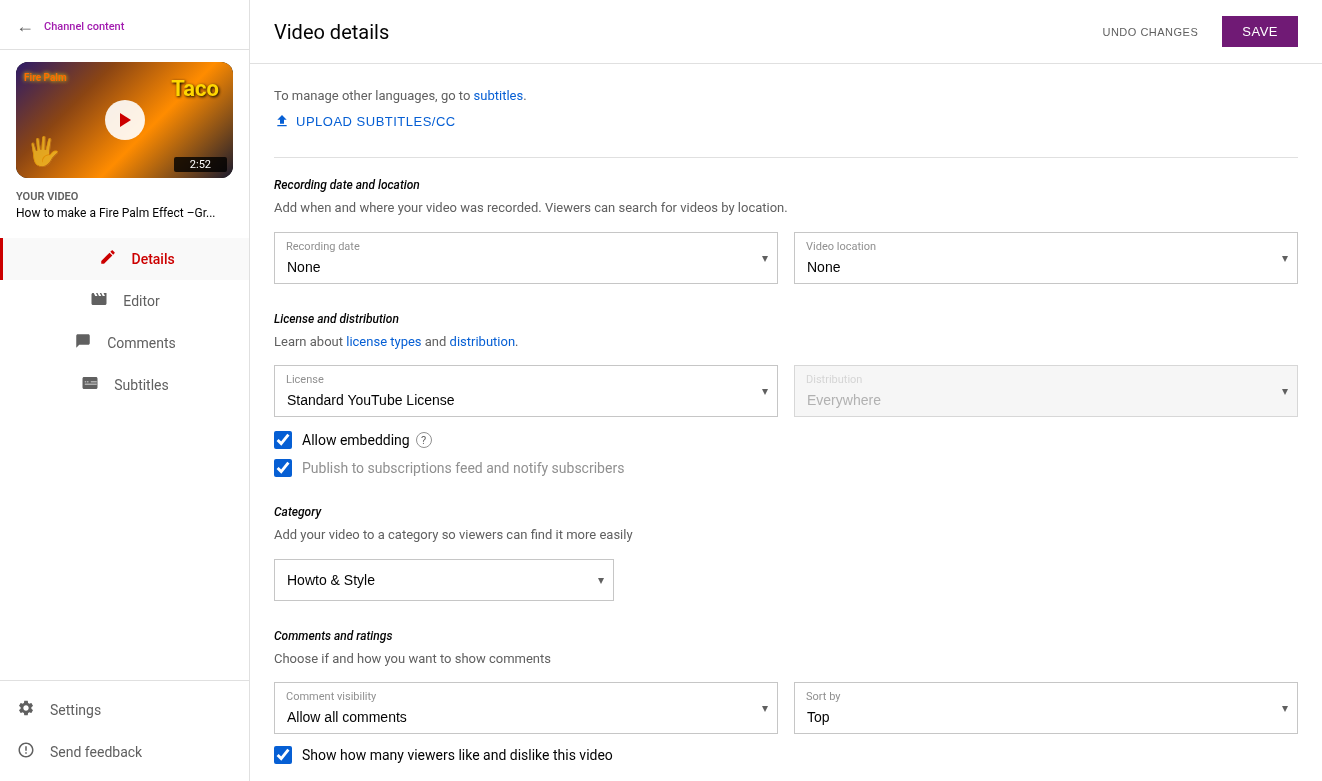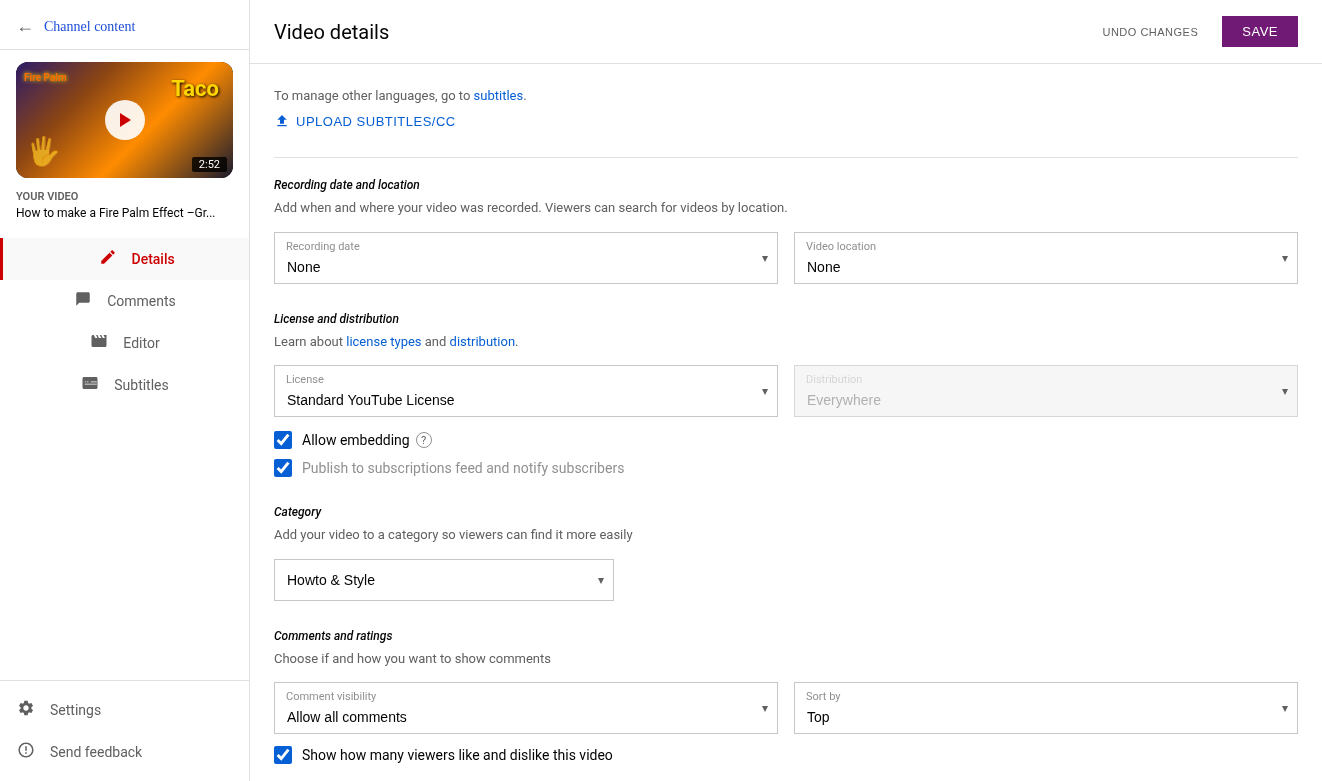--- a/index.html
+++ b/index.html
@@ -25,24 +25,23 @@
     .back-btn {
       cursor: pointer;
       color: #606060;
       font-size: 18px;
       background: none;
       border: none;
       display: flex;
       align-items: center;
     }
     .sidebar-title {
-      font-size: 14px;
+      font-size: 11px;
       font-weight: 500;
-      color: #1d4ed8;
-      font-family: Liberation Serif, serif;
+      color: #a21caf;
     }
     .video-preview {
       position: relative;
       margin: 12px 16px 8px 16px;
       border-radius: 12px;
       overflow: hidden;
       background: #000;
       height: 116px;
     }
     .video-thumbnail {
@@ -64,21 +63,21 @@
       justify-content: center;
       z-index: 2;
     }
     .video-duration {
       position: absolute;
       bottom: 6px;
       right: 6px;
       background: rgba(0,0,0,0.8);
       color: #fff;
       font-size: 11px;
-      padding: 1px 7px;
+      padding: 1px 16px;
       border-radius: 2px;
     }
     .video-info {
       padding: 4px 16px 12px 16px;
     }
     .video-label {
       font-size: 11px;
       font-weight: 600;
       color: #606060;
       text-transform: uppercase;
@@ -387,32 +386,32 @@
       <span class="nav-icon" style="color:#cc0000;">
         <svg width="18" height="18" viewBox="0 0 24 24" fill="currentColor">
             <path d="M3 17.25V21h3.75L17.81 9.94l-3.75-3.75L3 17.25zM20.71 7.04c.39-.39.39-1.02 0-1.41l-2.34-2.34c-.39-.39-1.02-.39-1.41 0l-1.83 1.83 3.75 3.75 1.83-1.83z"></path>
           </svg>
       </span>
       <span class="nav-icon" style="color:#cc0000; font-size:14px; font-weight:500;">Details</span>
     </div>
     <div class="nav-item">
       <span class="nav-icon">
         <svg width="18" height="18" viewBox="0 0 24 24" fill="#606060">
-            <path d="M21 15c0 1.1-.9 2-2 2H7l-4 4V5c0-1.1.9-2 2-2h14c1.1 0 2 .9 2 2v10z"></path>
+            <path d="M18 4l2 4h-3l-2-4h-2l2 4h-3l-2-4H8l2 4H7L5 4H4c-1.1 0-1.99.9-1.99 2L2 18c0 1.1.9 2 2 2h16c1.1 0 2-.9 2-2V4h-4z"></path>
           </svg>
       </span>
-      <span style="font-size:14px; color:#606060;">Comments</span>
+      <span style="font-size:14px; color:#606060;">Editor</span>
     </div>
     <div class="nav-item">
       <span class="nav-icon">
         <svg width="18" height="18" viewBox="0 0 24 24" fill="#606060">
-            <path d="M18 4l2 4h-3l-2-4h-2l2 4h-3l-2-4H8l2 4H7L5 4H4c-1.1 0-1.99.9-1.99 2L2 18c0 1.1.9 2 2 2h16c1.1 0 2-.9 2-2V4h-4z"></path>
+            <path d="M21 15c0 1.1-.9 2-2 2H7l-4 4V5c0-1.1.9-2 2-2h14c1.1 0 2 .9 2 2v10z"></path>
           </svg>
       </span>
-      <span style="font-size:14px; color:#606060;">Editor</span>
+      <span style="font-size:14px; color:#606060;">Comments</span>
     </div>
     <div class="nav-item">
       <span class="nav-icon">
         <svg width="18" height="18" viewBox="0 0 24 24" fill="#606060">
             <path d="M20 4H4c-1.1 0-2 .9-2 2v12c0 1.1.9 2 2 2h16c1.1 0 2-.9 2-2V6c0-1.1-.9-2-2-2zm-10 7H8v-1h2v1zm-3 0H5v-1h2v1zm14 3H5v-1h16v1zm0-3h-8v-1h8v1z"></path>
           </svg>
       </span>
       <span style="font-size:14px; color:#606060;">Subtitles</span>
     </div>
   </nav>

